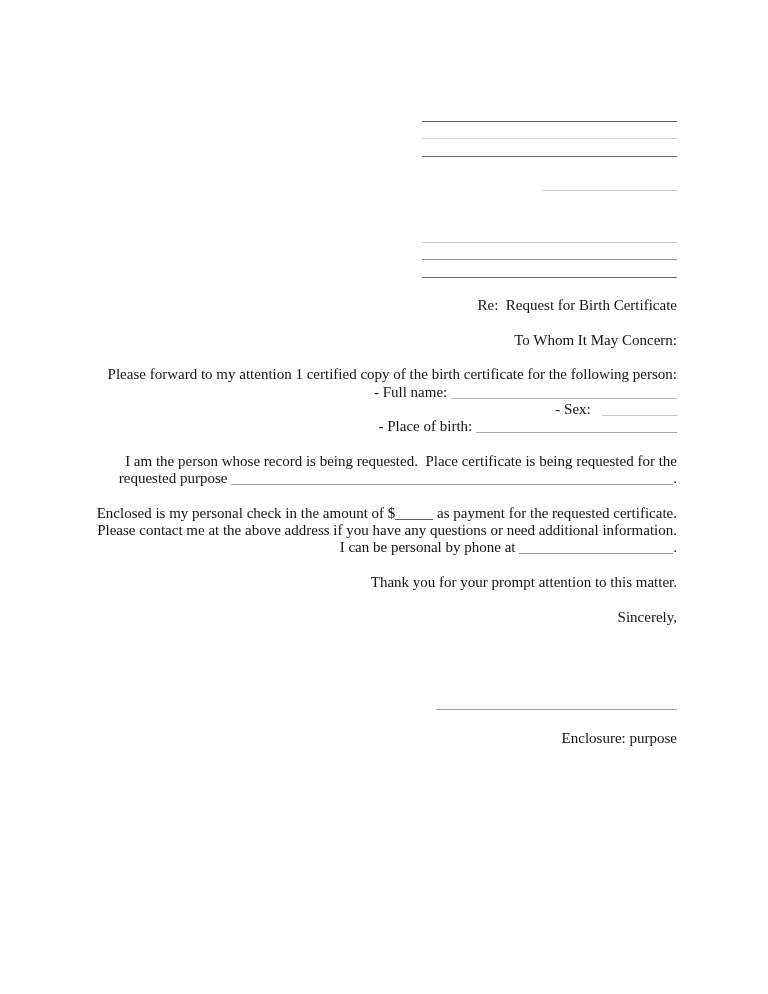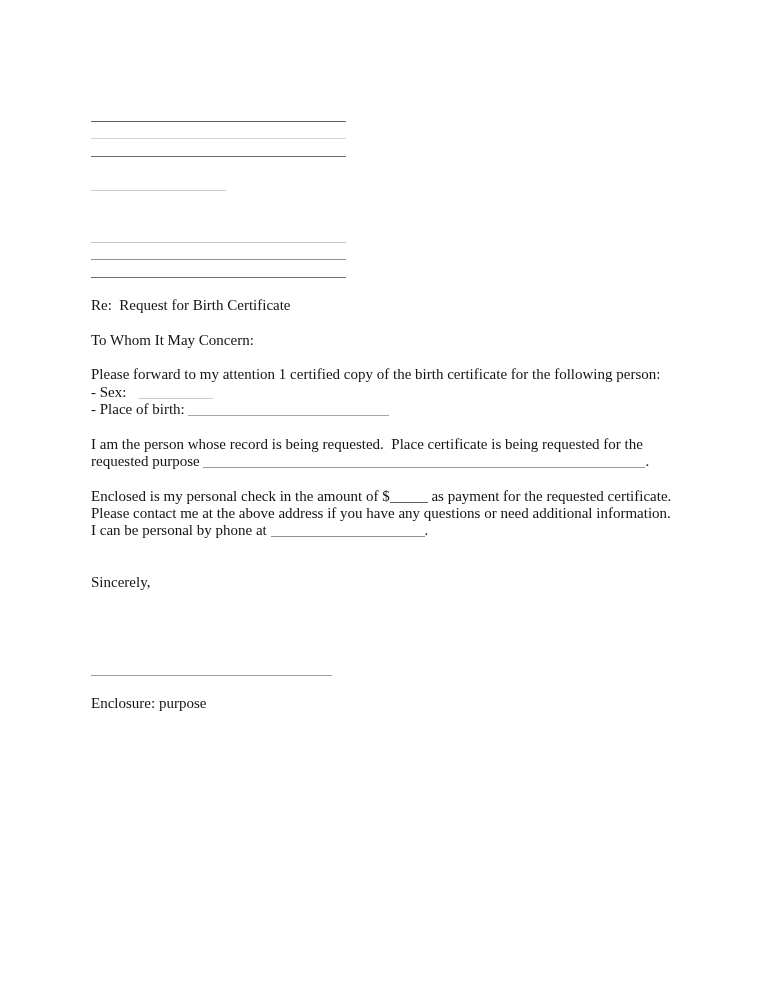--- a/index.html
+++ b/index.html
@@ -7,21 +7,21 @@
     position: relative;
     width: 768px;
     height: 994px;
     background: #ffffff;
     overflow: hidden;
     font-family: "Liberation Serif", "DejaVu Serif", serif;
     font-size: 15px;
     line-height: 17.3px;
     color: #131313;
   }
-  .content { padding: 107px 91px 0 91px; }
+  .content { padding: 107px 91px 0 91px; text-align: right; }
   .row { margin: 0; white-space: pre-wrap; }
   .sp { height: 17.3px; }
   
   .iul {
     display: inline-block;
     height: 4px;
     border-bottom: 1px solid #b0b0b0;
     vertical-align: -2px;
   }
   
@@ -74,36 +74,38 @@
 
     <p class="row">Re:  Request for Birth Certificate</p>
 
     <div class="sp"></div>
 
     <p class="row">To Whom It May Concern:</p>
 
     <div class="sp"></div>
 
     <p class="row">Please forward to my attention 1 certified copy of the birth certificate for the following person:</p>
+    <p class="row"><span>- Full name: </span><span class="iul w226 c-field"></span></p>
     <p class="row"><span>- Sex:   </span><span class="iul w75 c-l2"></span></p>
     <p class="row"><span>- Place of birth: </span><span class="iul w201 c-m2"></span></p>
 
     <div class="sp"></div>
 
     <p class="row">I am the person whose record is being requested.  Place certificate is being requested for the</p>
     <p class="row"><span>requested purpose </span><span class="iul w442 c-mid"></span><span>.</span></p>
 
     <div class="sp"></div>
 
     <p class="row"><span>Enclosed is my personal check in the amount of $</span><span class="iul w38 c-dark"></span><span> as payment for the requested certificate.</span></p>
     <p class="row">Please contact me at the above address if you have any questions or need additional information.</p>
     <p class="row"><span>I can be personal by phone at </span><span class="iul w154 c-m1"></span><span>.</span></p>
 
     <div class="sp"></div>
 
+    <p class="row">Thank you for your prompt attention to this matter.</p>
 
     <div class="sp"></div>
 
     <p class="row">Sincerely,</p>
 
     <div class="sp"></div>
     <div class="sp"></div>
     <div class="sp"></div>
     <div class="sp"></div>
 

